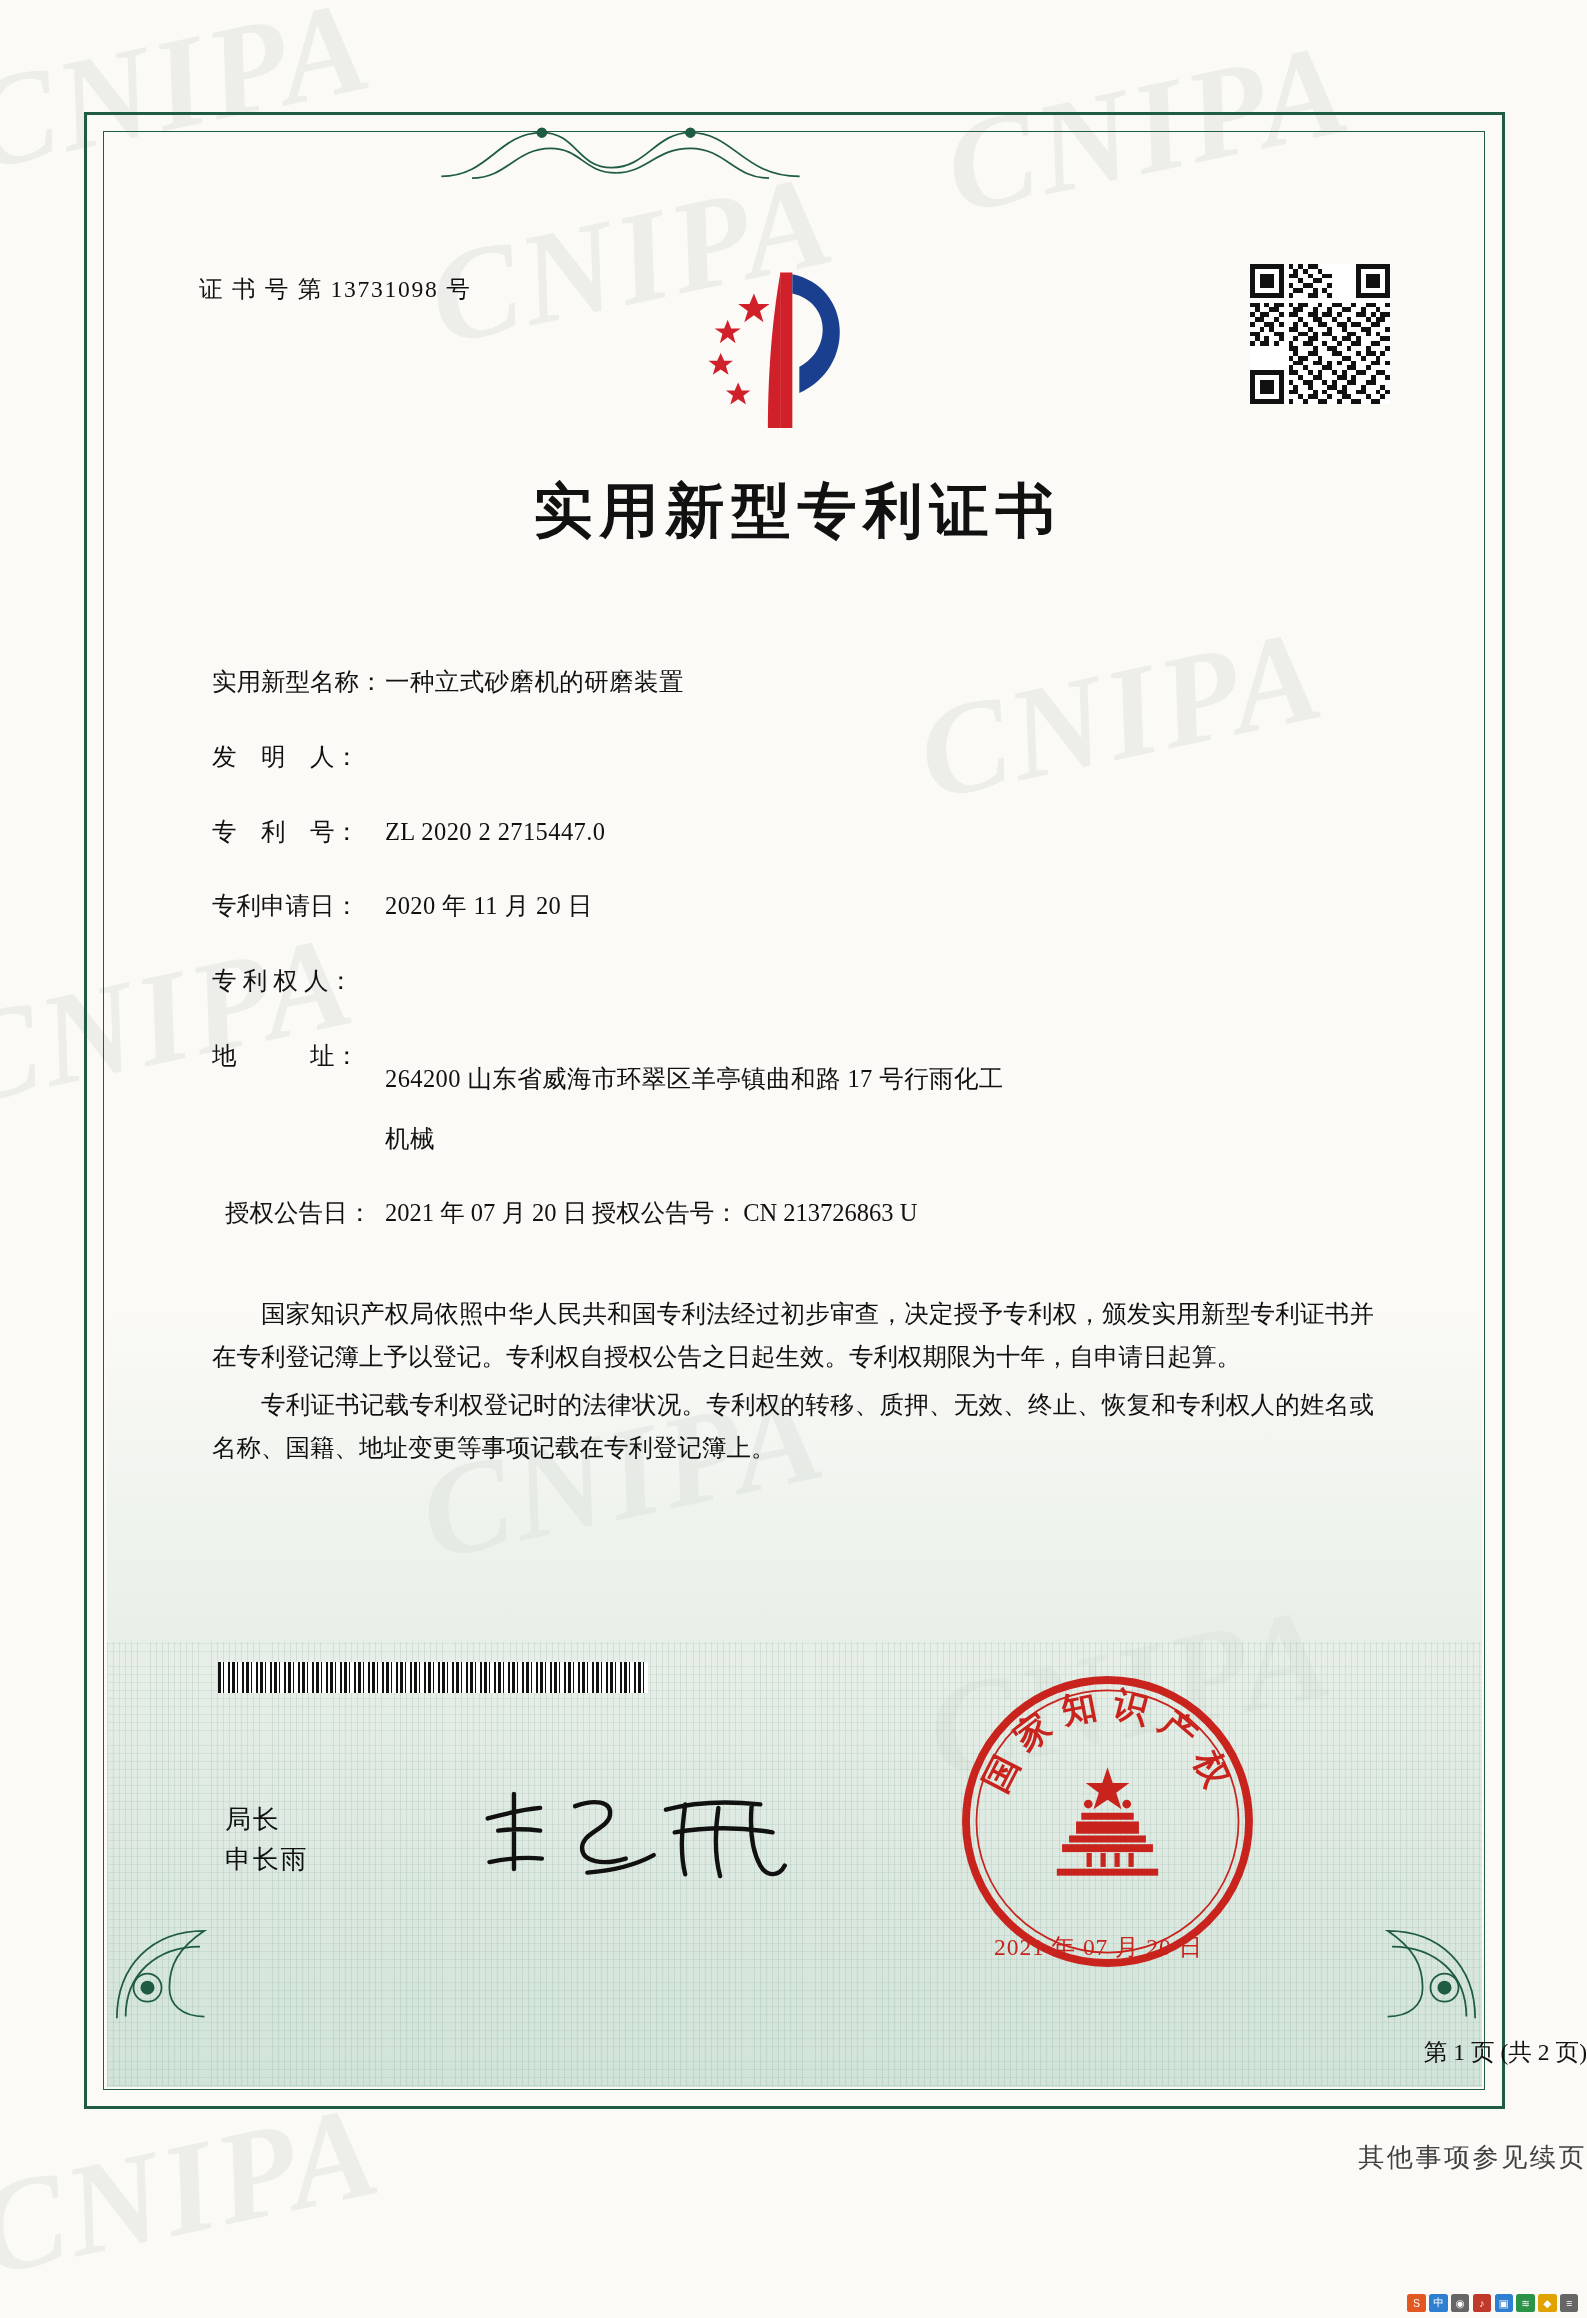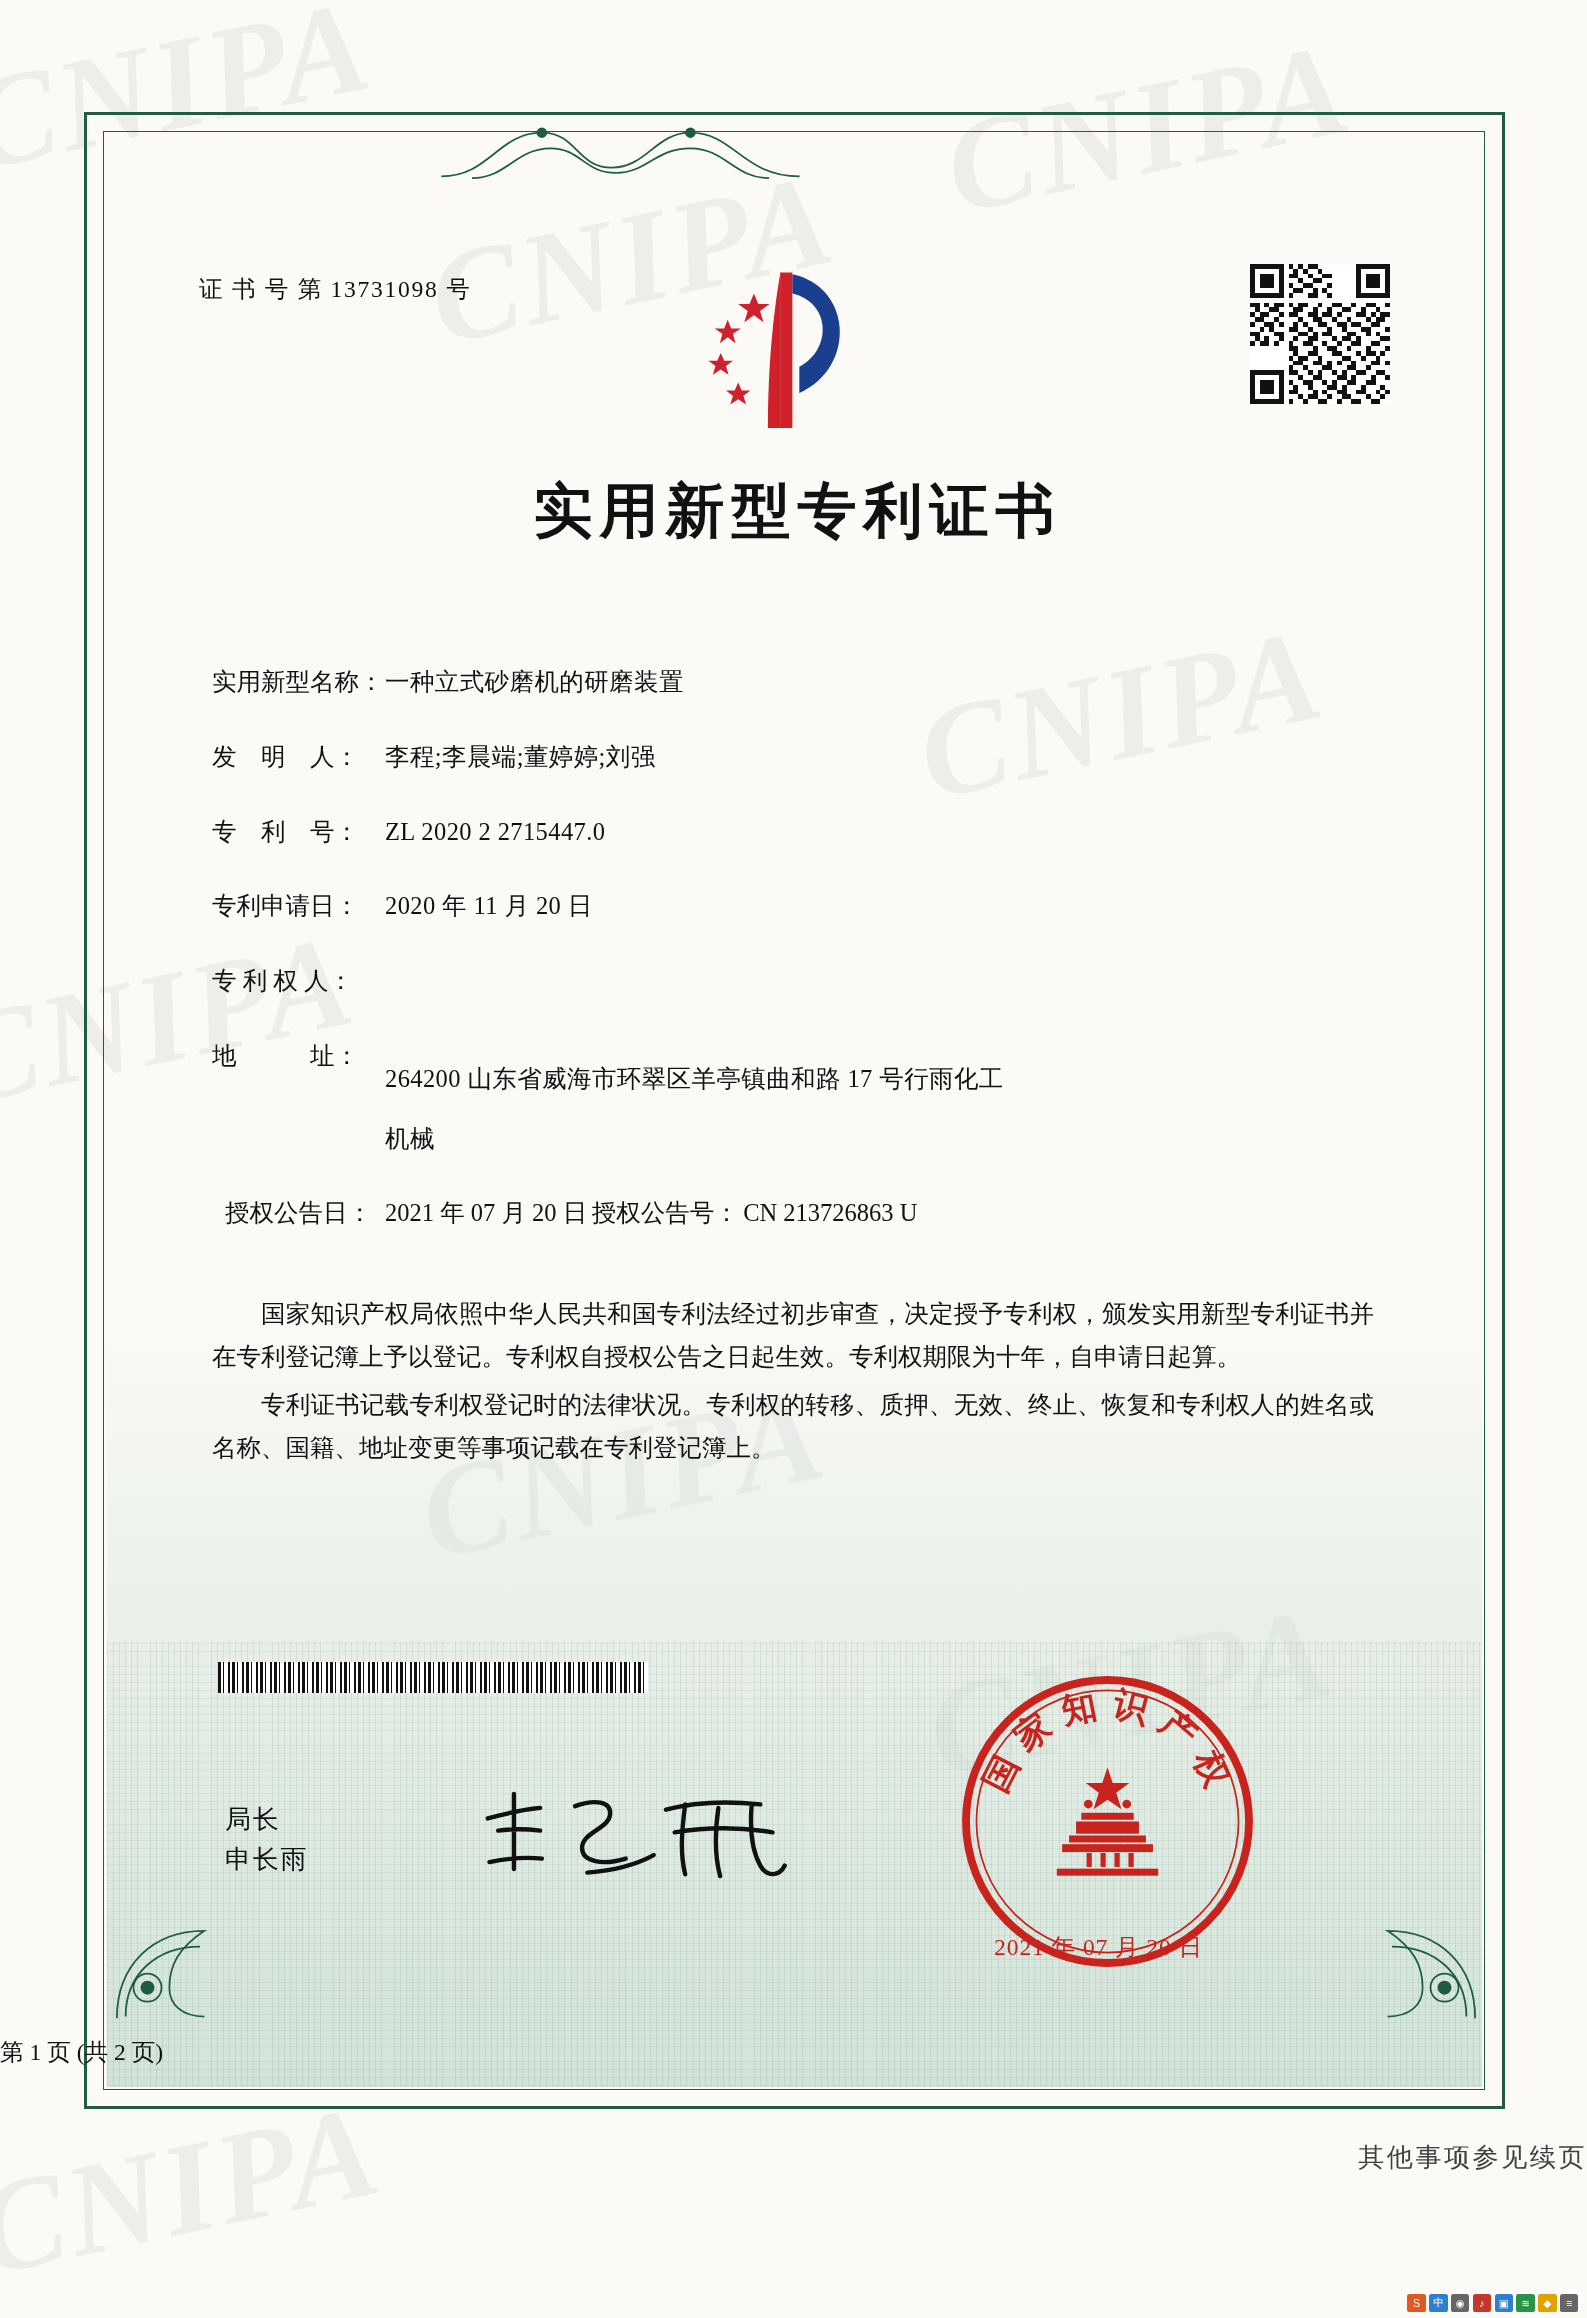--- a/index.html
+++ b/index.html
@@ -187,21 +187,21 @@
     font-size: 23.6px;
     color: #c8231d;
     letter-spacing: 0.9px;
     white-space: nowrap;
   }
 
   
   .page-no {
     position: absolute;
     left: 0; right: 0; top: 2036px;
-    text-align: left;
+    text-align: right;
     font-size: 23.6px;
     color: #111;
   }
   .note {
     position: absolute;
     left: 0; right: 0; top: 2140px;
     text-align: right;
     font-size: 26px;
     letter-spacing: 2.6px;
     color: #404040;
@@ -490,21 +490,20 @@
 
   <div class="title">实用新型专利证书</div>
 
   <div class="fields">
     <div class="row">
       <div class="lbl">实用新型名称：</div>
       <div class="val">一种立式砂磨机的研磨装置</div>
     </div>
     <div class="row">
       <div class="lbl">发　明　人：</div>
-      <div class="val">李程;李晨端;董婷婷;刘强</div>
     </div>
     <div class="row">
       <div class="lbl">专　利　号：</div>
       <div class="val">ZL 2020 2 2715447.0</div>
     </div>
     <div class="row">
       <div class="lbl">专利申请日：</div>
       <div class="val">2020 年 11 月 20 日</div>
     </div>
     <div class="row">

